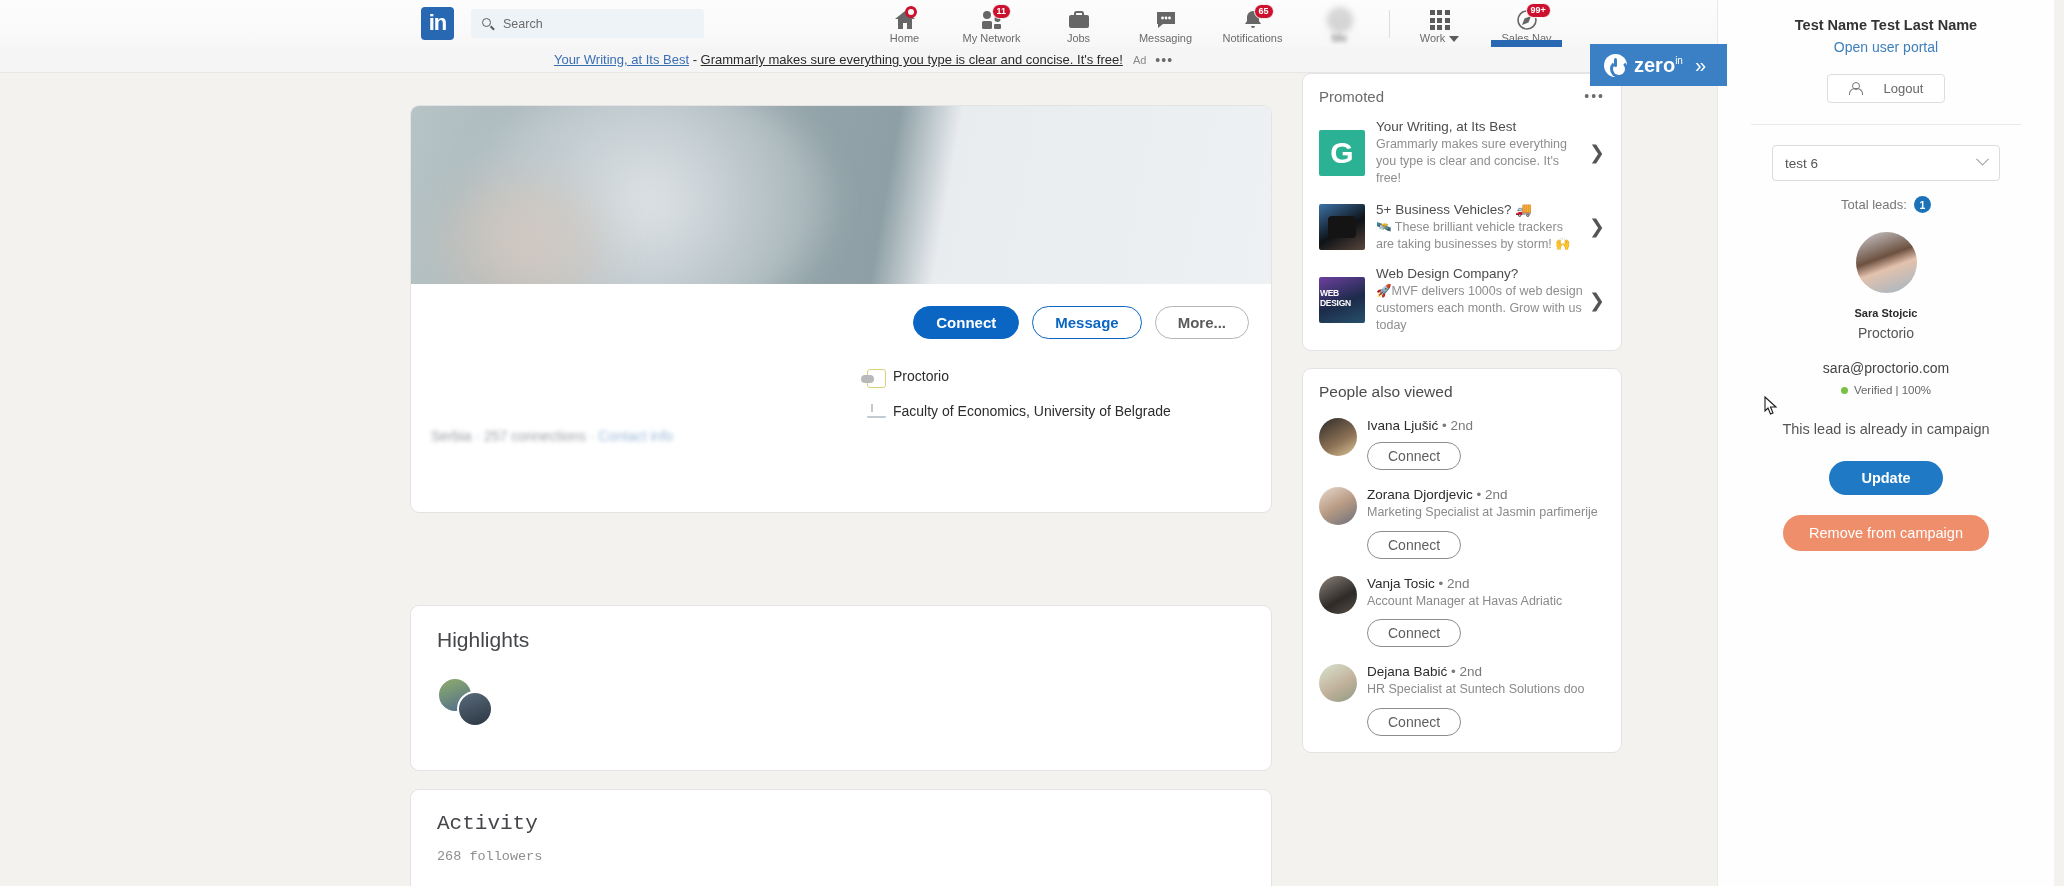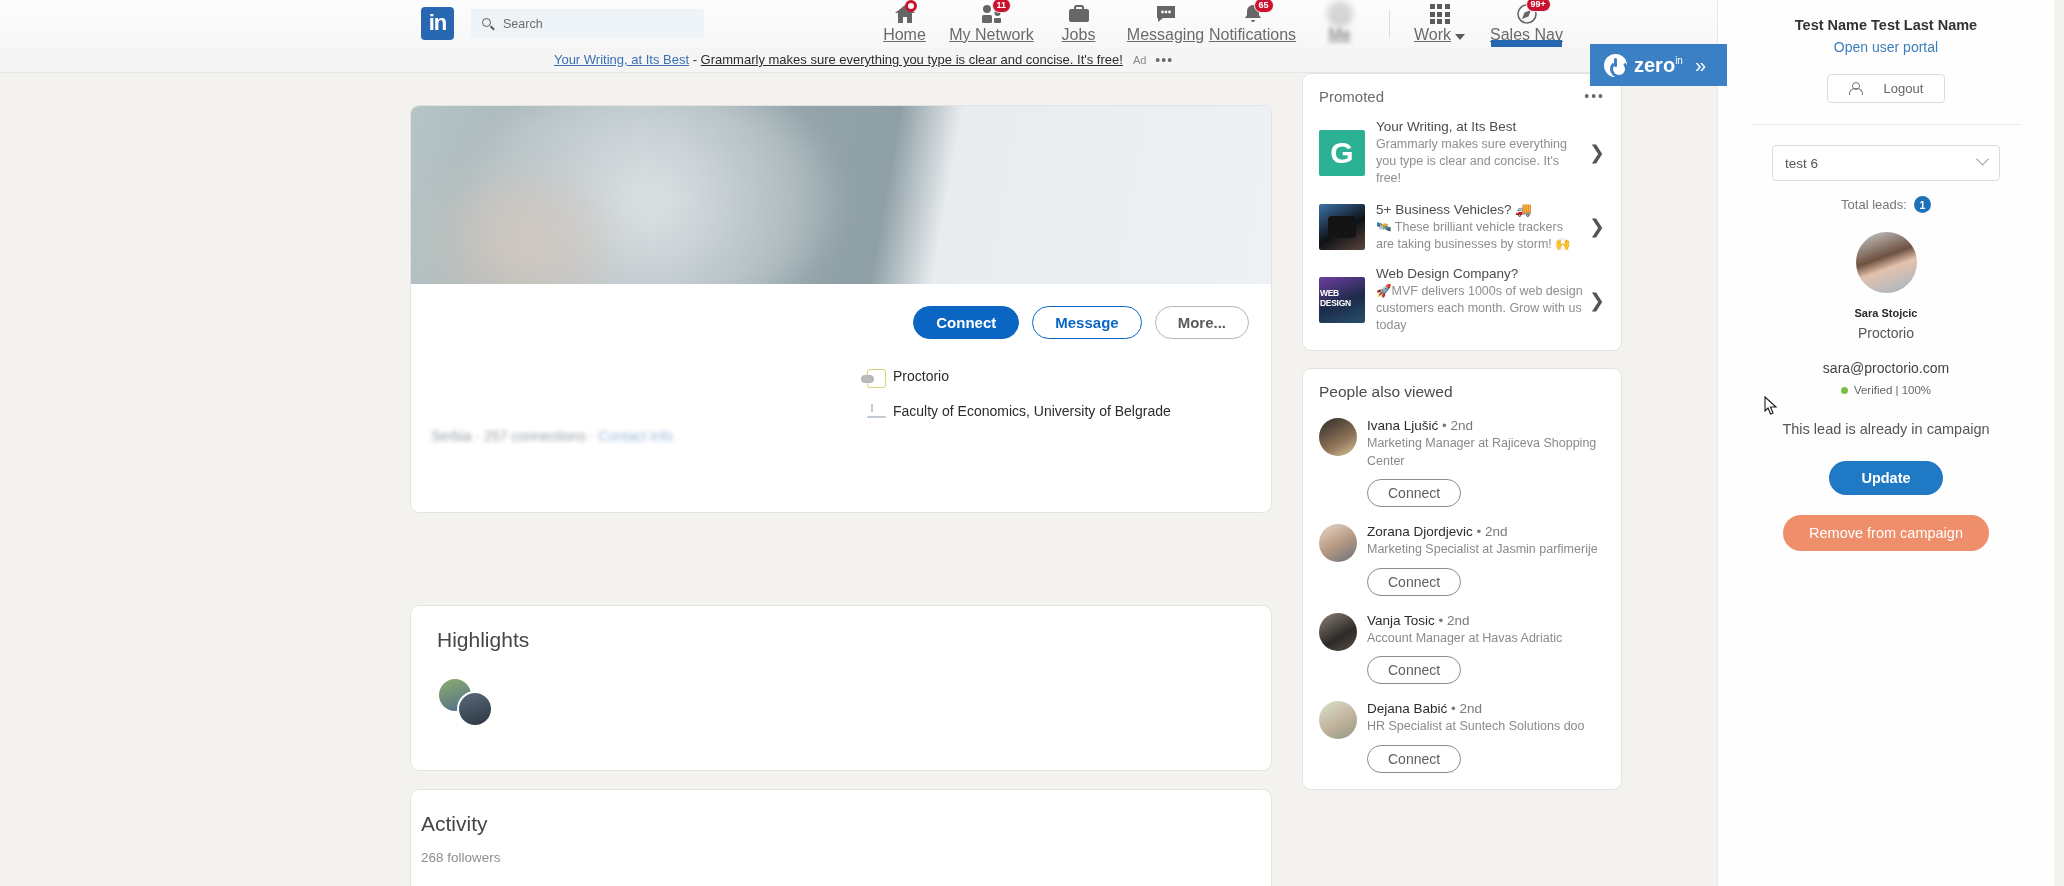--- a/index.html
+++ b/index.html
@@ -38,21 +38,21 @@
   }
   .search-ph { font-size: 12.5px; color: #6b6b6b; margin-left: 8px; }
 
   .nav-items { display: flex; align-items: flex-end; margin-left: 157px; height: 47px; }
   .nav-item {
     width: 87px; height: 47px; display: flex; flex-direction: column;
     align-items: center; justify-content: flex-end; padding-bottom: 3px;
     position: relative; cursor: pointer;
   }
   .nav-item .glyph { position: relative; height: 24px; display:flex; align-items:center; justify-content:center; }
-  .nav-item .lbl { font-size: 16px; color: #6b6b6b; white-space: nowrap; text-decoration: underline; }
+  .nav-item .lbl { font-size: 11px; color: #6b6b6b; white-space: nowrap; }
   .badge {
     position: absolute; top: -4px; left: 12px; background: #cb112d; color: #fff;
     font-size: 9px; font-weight: bold; border-radius: 9px; padding: 1px 4px;
     min-width: 15px; text-align: center; line-height: 11px; border: 1.5px solid #f7f7f7;
   }
   .avatar-nav {
     width: 26px; height: 26px; border-radius: 50%;
     background: radial-gradient(circle at 50% 35%, #d9d9d9, #cfcfcf);
     filter: blur(3px);
   }
@@ -148,21 +148,21 @@
     position: absolute; width: 36px; height: 36px; border-radius: 50%; border: 2px solid #fff;
     background: #b9c3cc; overflow:hidden;
   }
   .hl-av.a { left: 0; top: 0; background: linear-gradient(160deg,#8fae6b,#4e6b8c); }
   .hl-av.b { left: 20px; top: 14px; background: linear-gradient(160deg,#5a6b7c,#2b3540); }
   .hl-t1 { font-size: 15px; color: #1c1c1c; font-weight: bold; }
   .hl-t2 { font-size: 14px; color: #6b6b6b; margin-top: 5px; }
 
   
   .act-card { position: absolute; left: 410px; top: 716px; width: 862px; height: 200px; }
-  .act-inner { padding: 22px 10px; }
+  .act-inner { padding: 22px 26px; font-family: Liberation Mono, monospace; }
   .act-sub { font-size: 13.5px; color: #8e8e8e; margin-top: 14px; }
 
   
   .rail { position: absolute; left: 1302px; top: 0; width: 320px; border-radius: 10px; }
   .promo-card { position: relative; padding: 14px 16px 16px; }
   .promo-head { display: flex; justify-content: space-between; align-items: flex-start; }
   .promo-title { font-size: 15px; color: #6b6b6b; }
   .promo-dots { color: #6b6b6b; letter-spacing: 2px; font-size: 14px; }
   .promo-item { display: flex; align-items: center; margin-top: 14px; }
   .promo-thumb { width: 46px; height: 46px; flex: none; border-radius: 2px; overflow: hidden; position: relative; }
@@ -466,21 +466,20 @@
         </div>
       </div>
 
       <div class="card pav-card">
         <div class="pav-title">People also viewed</div>
 
         <div class="pav-item">
           <span class="pav-av i1"></span>
           <span class="pav-body">
             <div class="pav-name"><span>Ivana Ljušić</span> <span class="deg">• 2nd</span></div>
-            <div class="pav-role">Marketing Manager at Rajiceva Shopping Center</div>
             <span class="pav-connect">Connect</span>
           </span>
         </div>
 
         <div class="pav-item">
           <span class="pav-av i2"></span>
           <span class="pav-body">
             <div class="pav-name"><span>Zorana Djordjevic</span> <span class="deg">• 2nd</span></div>
             <div class="pav-role">Marketing Specialist at Jasmin parfimerije</div>
             <span class="pav-connect">Connect</span>

